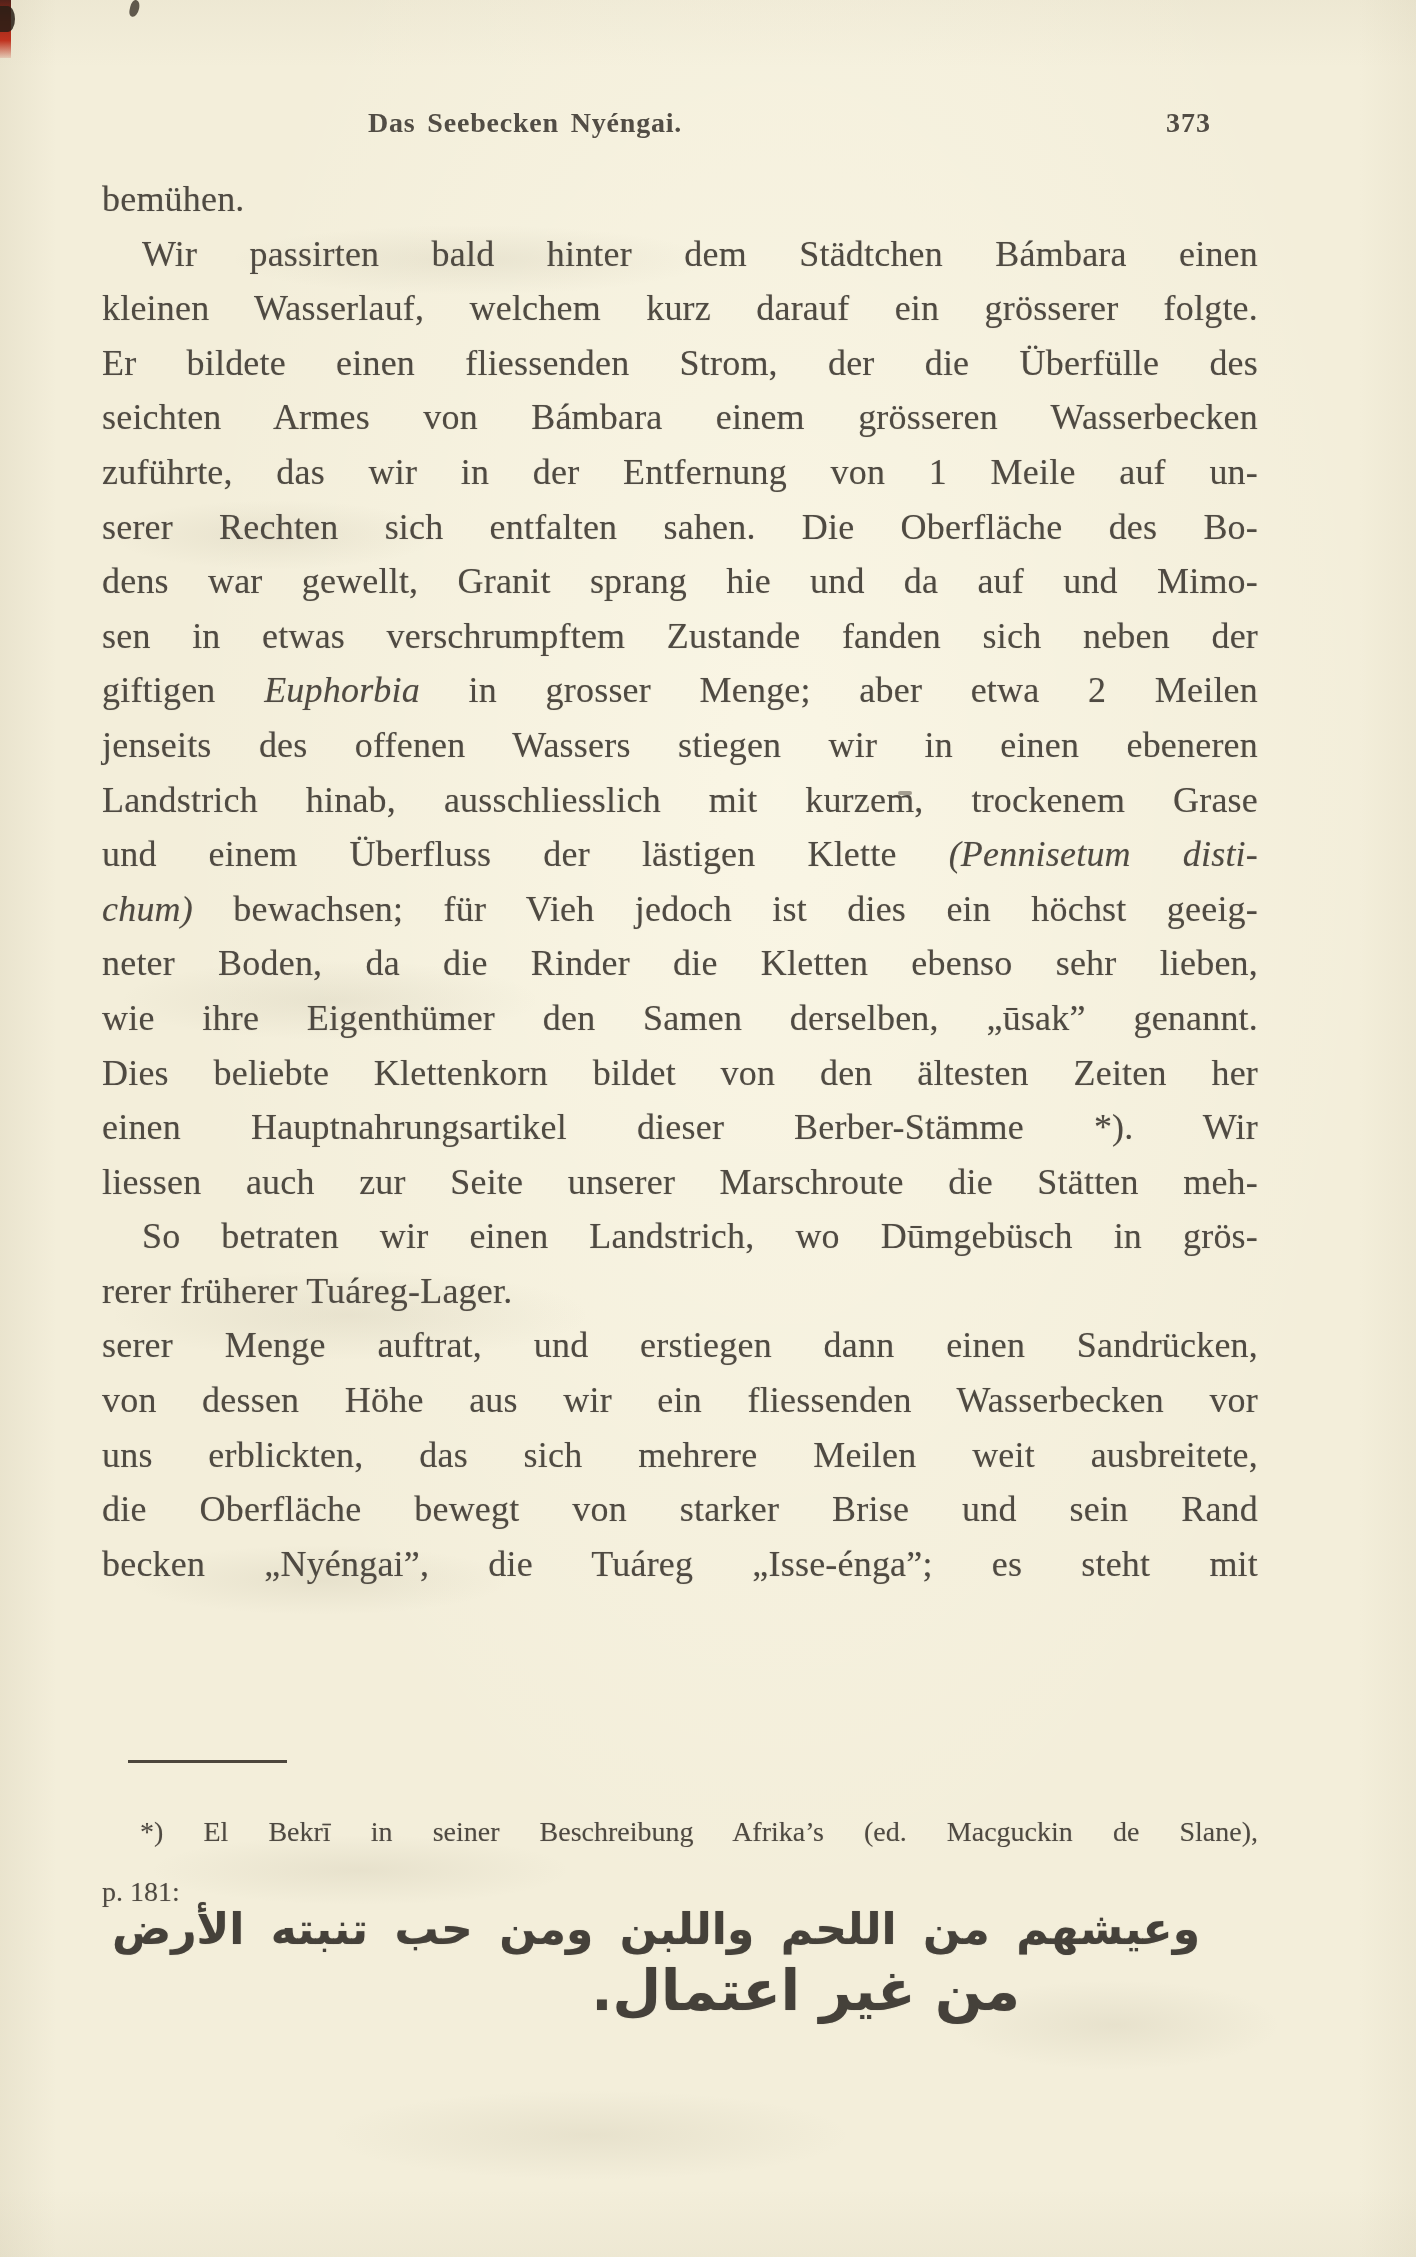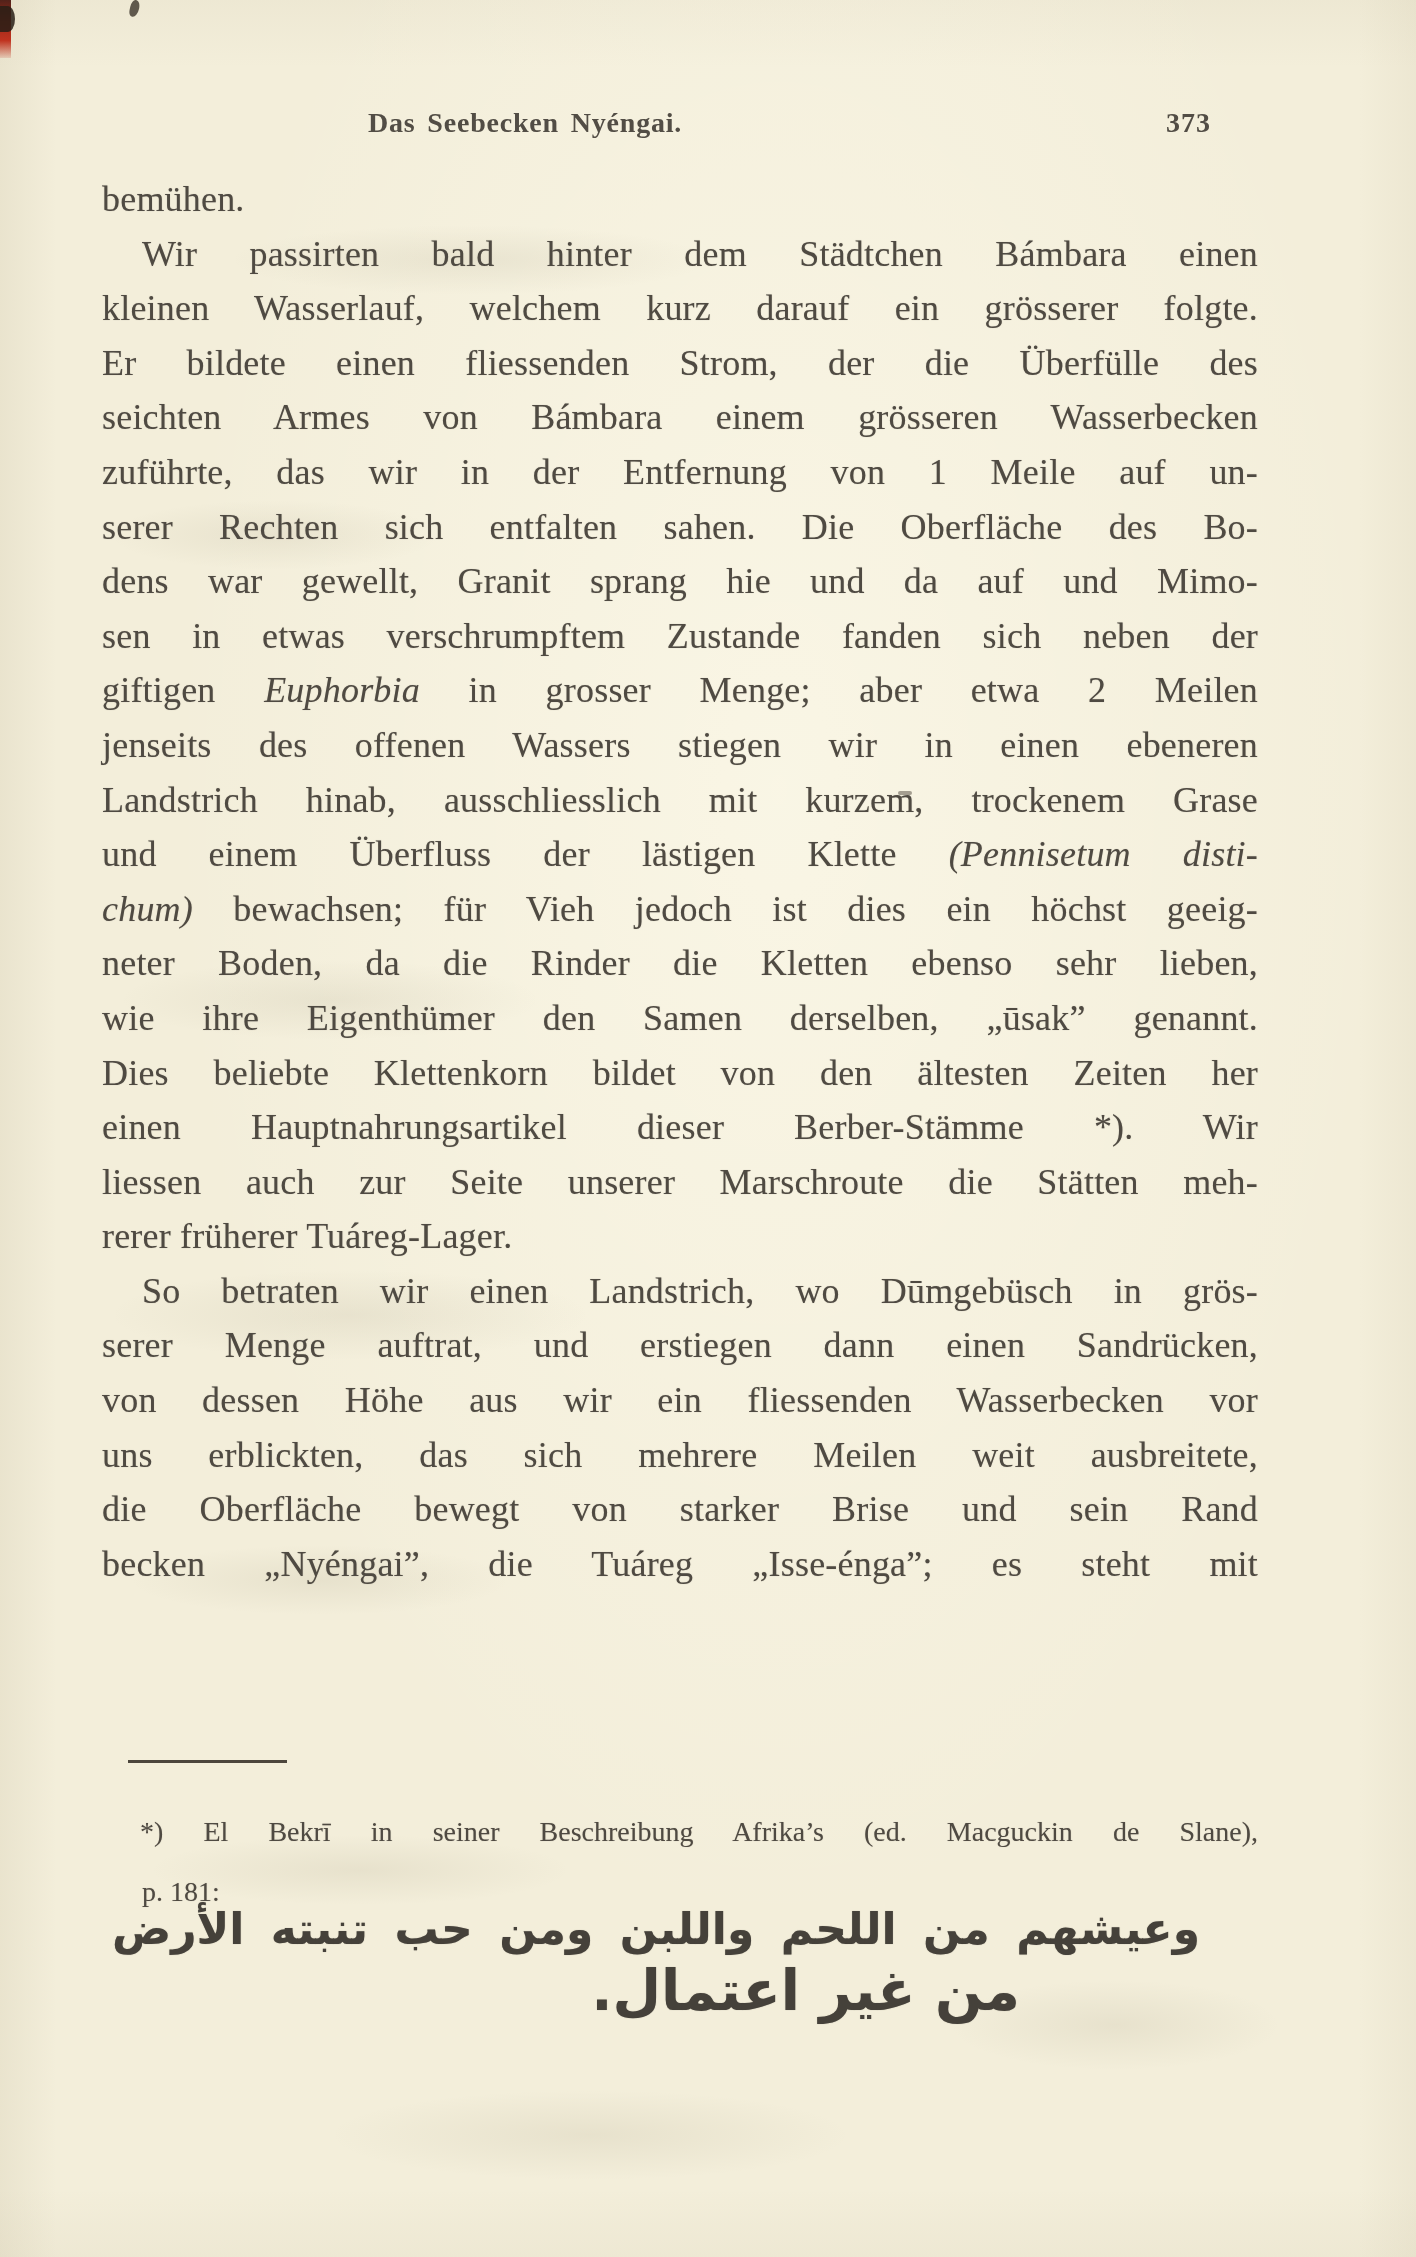--- a/index.html
+++ b/index.html
@@ -52,21 +52,21 @@
   .tline.indent{text-indent:40px;}
   .it{font-style:italic;}
   
   .footnote-rule{position:absolute;left:128px;top:1760px;width:159px;height:3px;background:#4c463c;}
   .footnote{position:absolute;left:102px;top:1802px;width:1156px;}
   .fline{
     font-size:28px;line-height:60px;color:var(--ink);
     text-align:justify;text-align-last:justify;
     text-shadow:0 0 1px rgba(79,74,66,0.3);
   }
-  .fline.last{text-align-last:left;margin-left:40px;}
+  .fline.last{text-align-last:left;}
   .fline.indent{text-indent:38px;}
   
   .arabic1{
     position:absolute;left:112px;top:1896px;width:1088px;direction:rtl;
     font-family:"DejaVu Sans", sans-serif;font-weight:bold;
     font-size:44px;line-height:66px;color:#45413a;
     text-align:justify;text-align-last:justify;
     text-shadow:0 0 1px rgba(69,65,58,0.4);
   }
   .arabic2{
@@ -113,22 +113,22 @@
       <div class="tline"><span>giftigen </span><span class="it">Euphorbia</span><span> in grosser Menge; aber etwa 2 Meilen</span></div>
       <div class="tline"><span>jenseits des offenen Wassers stiegen wir in einen ebeneren</span></div>
       <div class="tline"><span>Landstrich hinab, ausschliesslich mit kurzem, trockenem Grase</span></div>
       <div class="tline"><span>und einem Überfluss der lästigen Klette </span><span class="it">(Pennisetum disti-</span></div>
       <div class="tline"><span class="it">chum)</span><span> bewachsen; für Vieh jedoch ist dies ein höchst geeig-</span></div>
       <div class="tline"><span>neter Boden, da die Rinder die Kletten ebenso sehr lieben,</span></div>
       <div class="tline"><span>wie ihre Eigenthümer den Samen derselben, „ūsak” genannt.</span></div>
       <div class="tline"><span>Dies beliebte Klettenkorn bildet von den ältesten Zeiten her</span></div>
       <div class="tline"><span>einen Hauptnahrungsartikel dieser Berber-Stämme *). Wir</span></div>
       <div class="tline"><span>liessen auch zur Seite unserer Marschroute die Stätten meh-</span></div>
+      <div class="tline indent"><span>So betraten wir einen Landstrich, wo Dūmgebüsch in grös-</span></div>
       <div class="tline last"><span>rerer früherer Tuáreg-Lager.</span></div>
-      <div class="tline indent"><span>So betraten wir einen Landstrich, wo Dūmgebüsch in grös-</span></div>
       <div class="tline"><span>serer Menge auftrat, und erstiegen dann einen Sandrücken,</span></div>
       <div class="tline"><span>von dessen Höhe aus wir ein fliessenden Wasserbecken vor</span></div>
       <div class="tline"><span>uns erblickten, das sich mehrere Meilen weit ausbreitete,</span></div>
       <div class="tline"><span>die Oberfläche bewegt von starker Brise und sein Rand</span></div>
       <div class="tline"><span>becken „Nyéngai”, die Tuáreg „Isse-énga”; es steht mit</span></div>
     </div>
 
   <div class="footnote-rule"></div>
   <div id="footnote-lines" class="footnote">
       <div class="fline indent"><span>*) El Bekrī in seiner Beschreibung Afrika’s (ed. Macguckin de Slane),</span></div>

